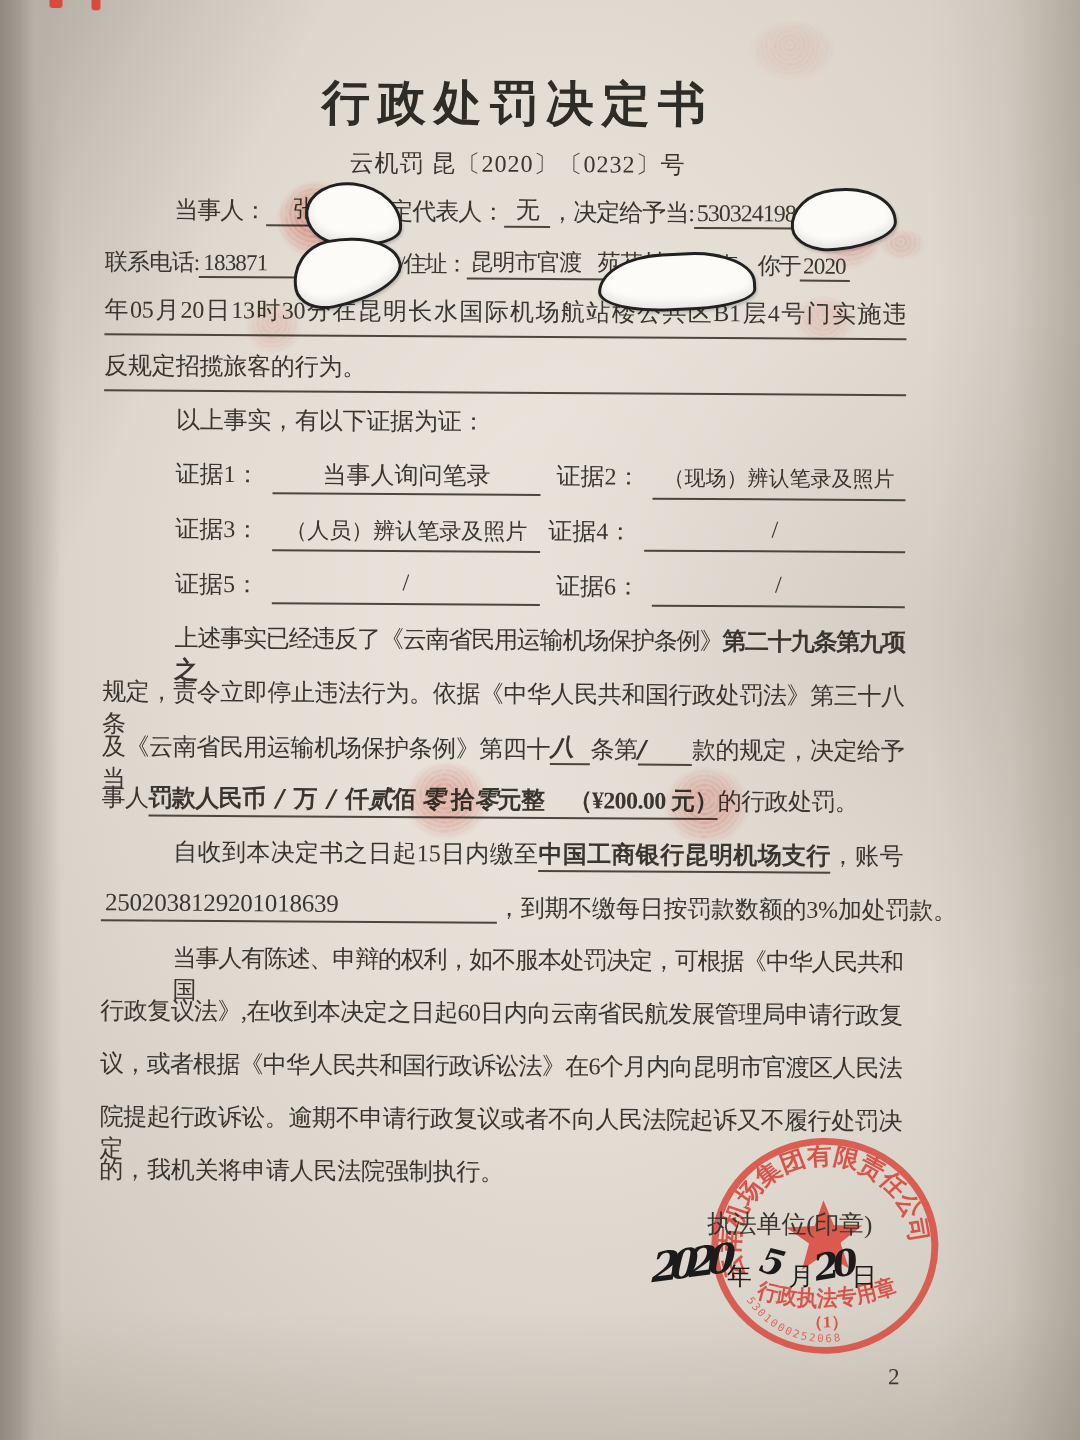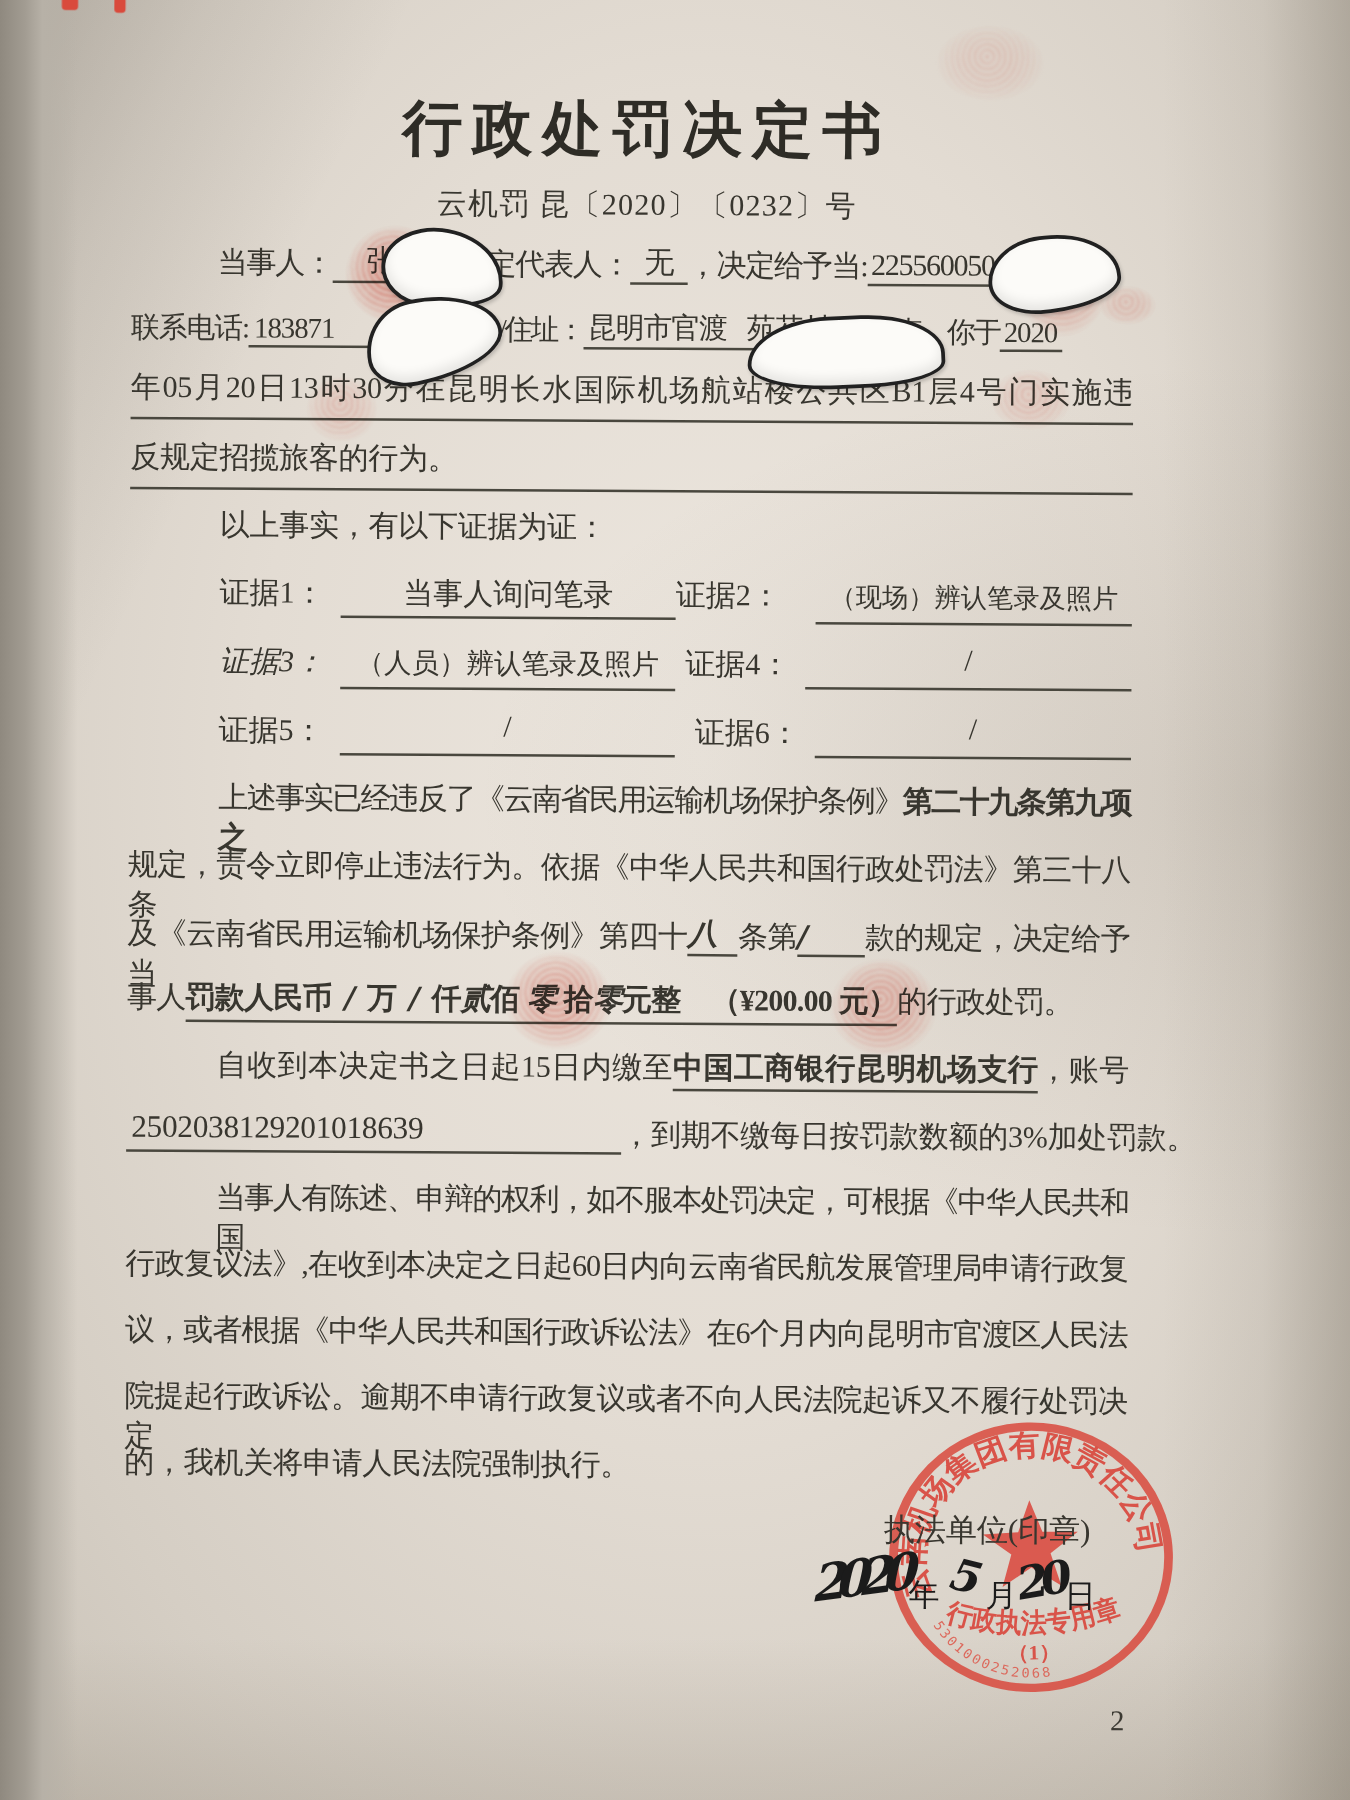--- a/index.html
+++ b/index.html
@@ -63,44 +63,44 @@
 
     <div class="redmark" style="left:46px;top:0;width:13px;height:11px;"></div>
     <div class="redmark" style="left:88px;top:0;width:9px;height:13px;"></div>
 
     <div class="fp" style="left:728px;top:6px;width:122px;height:86px;opacity:.2;"></div>
 
     <div class="title">行政处罚决定书</div>
     <div class="docno">云机罚 昆〔2020〕〔0232〕号</div>
 
     <div class="line" style="left:172px;top:194px;letter-spacing:-1px;">
-      <span>当事人：</span><span class="fill" style="width:100px;"><span>张冲</span></span><span>法定代表人：</span><span class="fill" style="width:46px;"><span>无</span></span><span>，</span><span>决定给予当:</span><span class="fill" style="width:166px;text-align:left;padding-left:3px;"><span>225560050</span></span>
+      <span>当事人：</span><span class="fill" style="width:100px;"><span>张冲</span></span><span>法定代表人：</span><span class="fill" style="width:46px;"><span>无</span></span><span>，</span><span>决定给予当:</span><span class="fill" style="width:166px;text-align:left;padding-left:3px;"><span>530324198</span></span>
     </div>
 
     <div class="line" style="left:103px;top:247px;font-size:23px;letter-spacing:-.8px;">
       <span>联系电话:</span><span class="fill" style="width:150px;text-align:left;padding-left:4px;"><span>183871</span></span><span style="letter-spacing:-2px;">地 址/住址：</span><span class="fill" style="width:224px;text-align:left;padding-left:4px;"><span>昆明市官渡</span><span style="margin-left:16px;">苑花村</span></span><span style="letter-spacing:-2px;">经查，你于</span><span class="fill" style="width:50px;"><span>2020</span></span>
     </div>
 
     <div class="jline u" style="left:103px;top:296px;width:802px;padding-bottom:8px;">
       <span>年05月20日13时30分在昆明长水国际机场航站楼公共区B1层4号门实施违</span>
     </div>
     <div class="line u" style="left:103px;top:352px;width:802px;padding-bottom:8px;">
       <span>反规定招揽旅客的行为。</span>
     </div>
 
     <div class="line" style="left:175px;top:406px;">以上事实，有以下证据为证：</div>
 
     <div class="eline" style="top:460px;left:175px;">
       <span class="lbl" style="left:0;">证据1：</span>
       <span class="efill" style="left:97px;width:268px;"><span>当事人询问笔录</span></span>
-      <span class="lbl" style="left:365px;">证据2：</span>
+      <span class="lbl" style="left:381px;">证据2：</span>
       <span class="efill" style="left:477px;width:253px;font-size:21px;padding-top:3px;"><span>（现场）辨认笔录及照片</span></span>
     </div>
     <div class="eline" style="top:515px;left:175px;">
-      <span class="lbl" style="left:0;font-style:italic;">证据3：</span>
+      <span class="lbl" style="left:0;">证据3：</span>
       <span class="efill" style="left:97px;width:268px;font-size:22px;padding-top:2px;"><span>（人员）辨认笔录及照片</span></span>
       <span class="lbl" style="left:373px;">证据4：</span>
       <span class="efill" style="left:469px;width:261px;"><span>/</span></span>
     </div>
     <div class="eline" style="top:570px;left:175px;">
       <span class="lbl" style="left:0;">证据5：</span>
       <span class="efill" style="left:97px;width:268px;"><span>/</span></span>
       <span class="lbl" style="left:381px;">证据6：</span>
       <span class="efill" style="left:477px;width:253px;"><span>/</span></span>
     </div>

